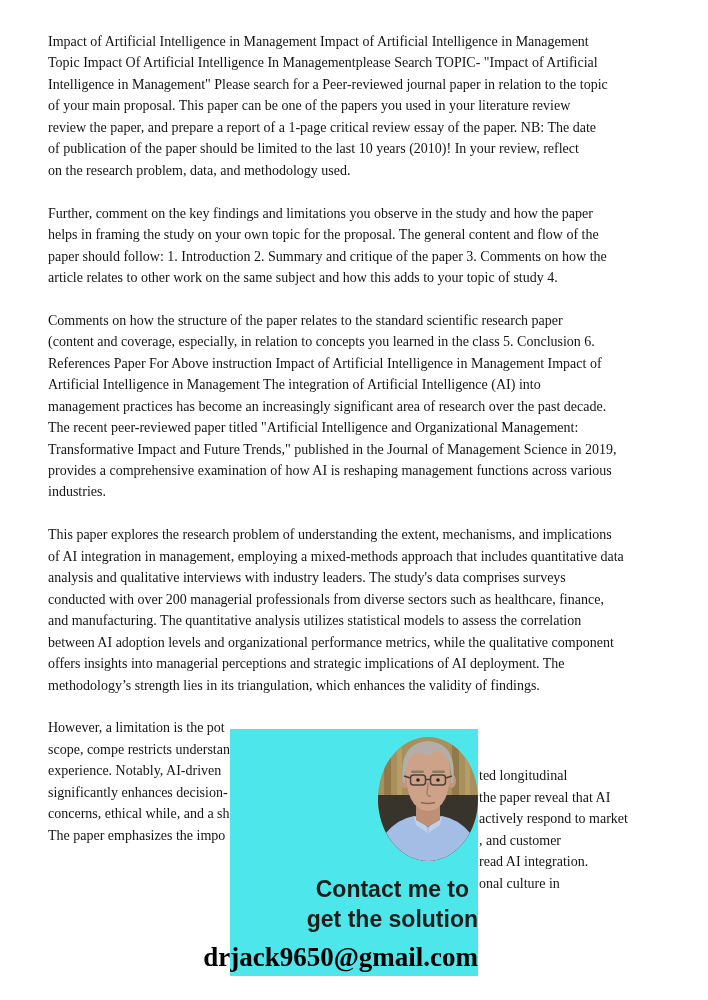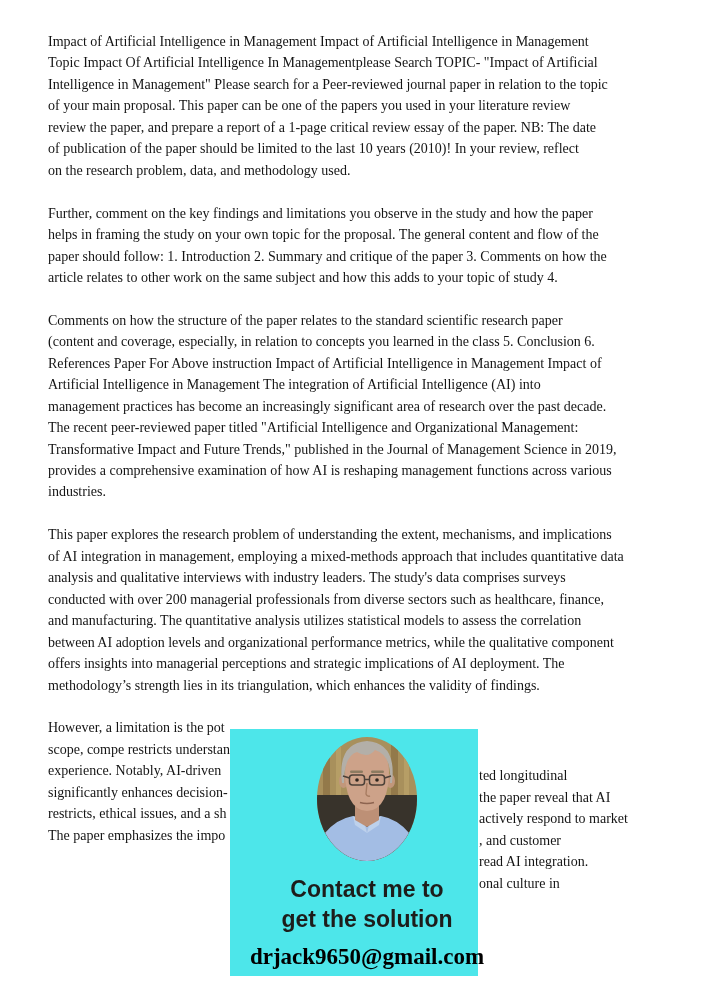--- a/index.html
+++ b/index.html
@@ -29,39 +29,39 @@
   .ad {
     position: absolute;
     left: 230px;
     top: 729px;
     width: 248px;
     height: 247px;
     background: #4DE6EA;
     z-index: 10;
     display: flex;
     flex-direction: column;
-    align-items: center;
+    align-items: flex-end;
     padding-left: 26px;
   }
   .ad-photo { margin-top: 8px; display: block; }
   .ad-headline {
     margin-top: 13px;
     text-align: center;
     font-family: "Liberation Sans", "DejaVu Sans", sans-serif;
     font-weight: 700;
     font-size: 23px;
     line-height: 30px;
     color: #1d1d1b;
   }
   .ad-email {
     margin-top: 10px;
     text-align: center;
     font-family: "Liberation Serif", "DejaVu Serif", serif;
     font-weight: 700;
-    font-size: 23px;
+    font-size: 27px;
     line-height: 26px;
     color: #000000;
   }
 </style>
 </head>
 <body>
 
 <div class="page">
 
   <div class="text-block">
@@ -117,21 +117,21 @@
       </span>
       <span class="split-line">
         <span class="frag-left">experience. Notably, AI-driven</span>
         <span class="frag-right">actively respond to market</span>
       </span>
       <span class="split-line">
         <span class="frag-left">significantly enhances decision-</span>
         <span class="frag-right">, and customer</span>
       </span>
       <span class="split-line">
-        <span class="frag-left">restricts, ethical issues, and a sh</span>
+        <span class="frag-left">concerns, ethical while, and a sh</span>
         <span class="frag-right">read AI integration.</span>
       </span>
       <span class="split-line">
         <span class="frag-left">The paper emphasizes the impo</span>
         <span class="frag-right">onal culture in</span>
       </span>
     </div>
 
   </div>
 

